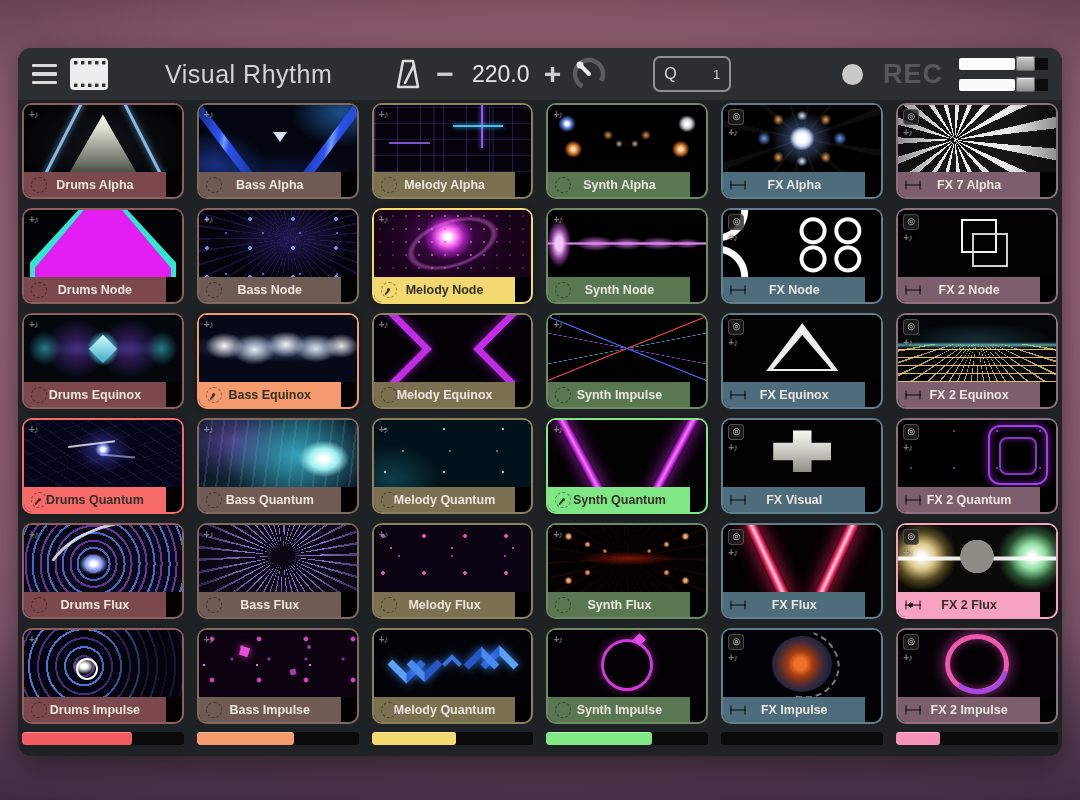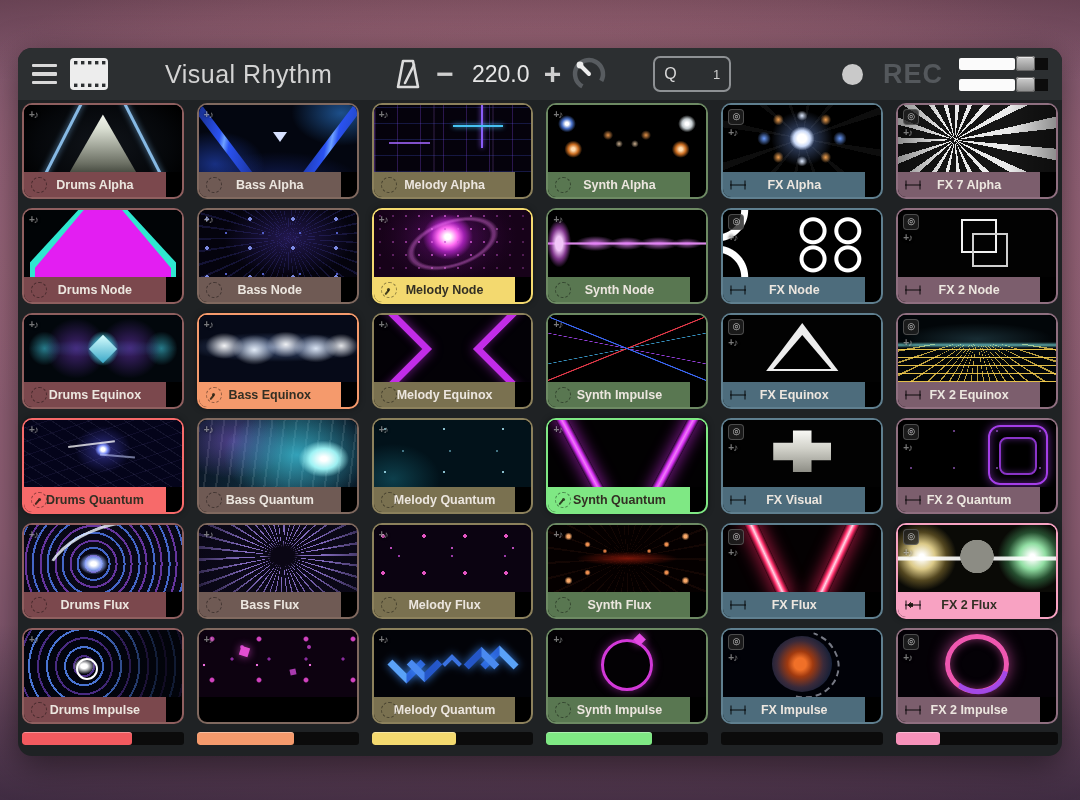--- a/index.html
+++ b/index.html
@@ -548,20 +548,24 @@
           <div class="thumb">
             <div class="art a-bass-impulse">
               <i class="s1"></i>
               <i class="s2"></i>
               <i class="s3"></i>
             </div>
             <div class="corner">
               <span class="ar">+♪</span>
             </div>
           </div>
+          <div class="bar">
+            <span class="trig loop"></span>
+            <span class="cl">Bass Impulse</span>
+          </div>
         </div>
       </div>
       <div class="column">
         <div class="cell" style="--lb: #7a7150; --bc: #8c815c; --tx: #ece6df;">
           <div class="thumb">
             <div class="art a-melody-alpha">
               <i class="s1"></i>
               <i class="s2"></i>
               <i class="s3"></i>
             </div>

